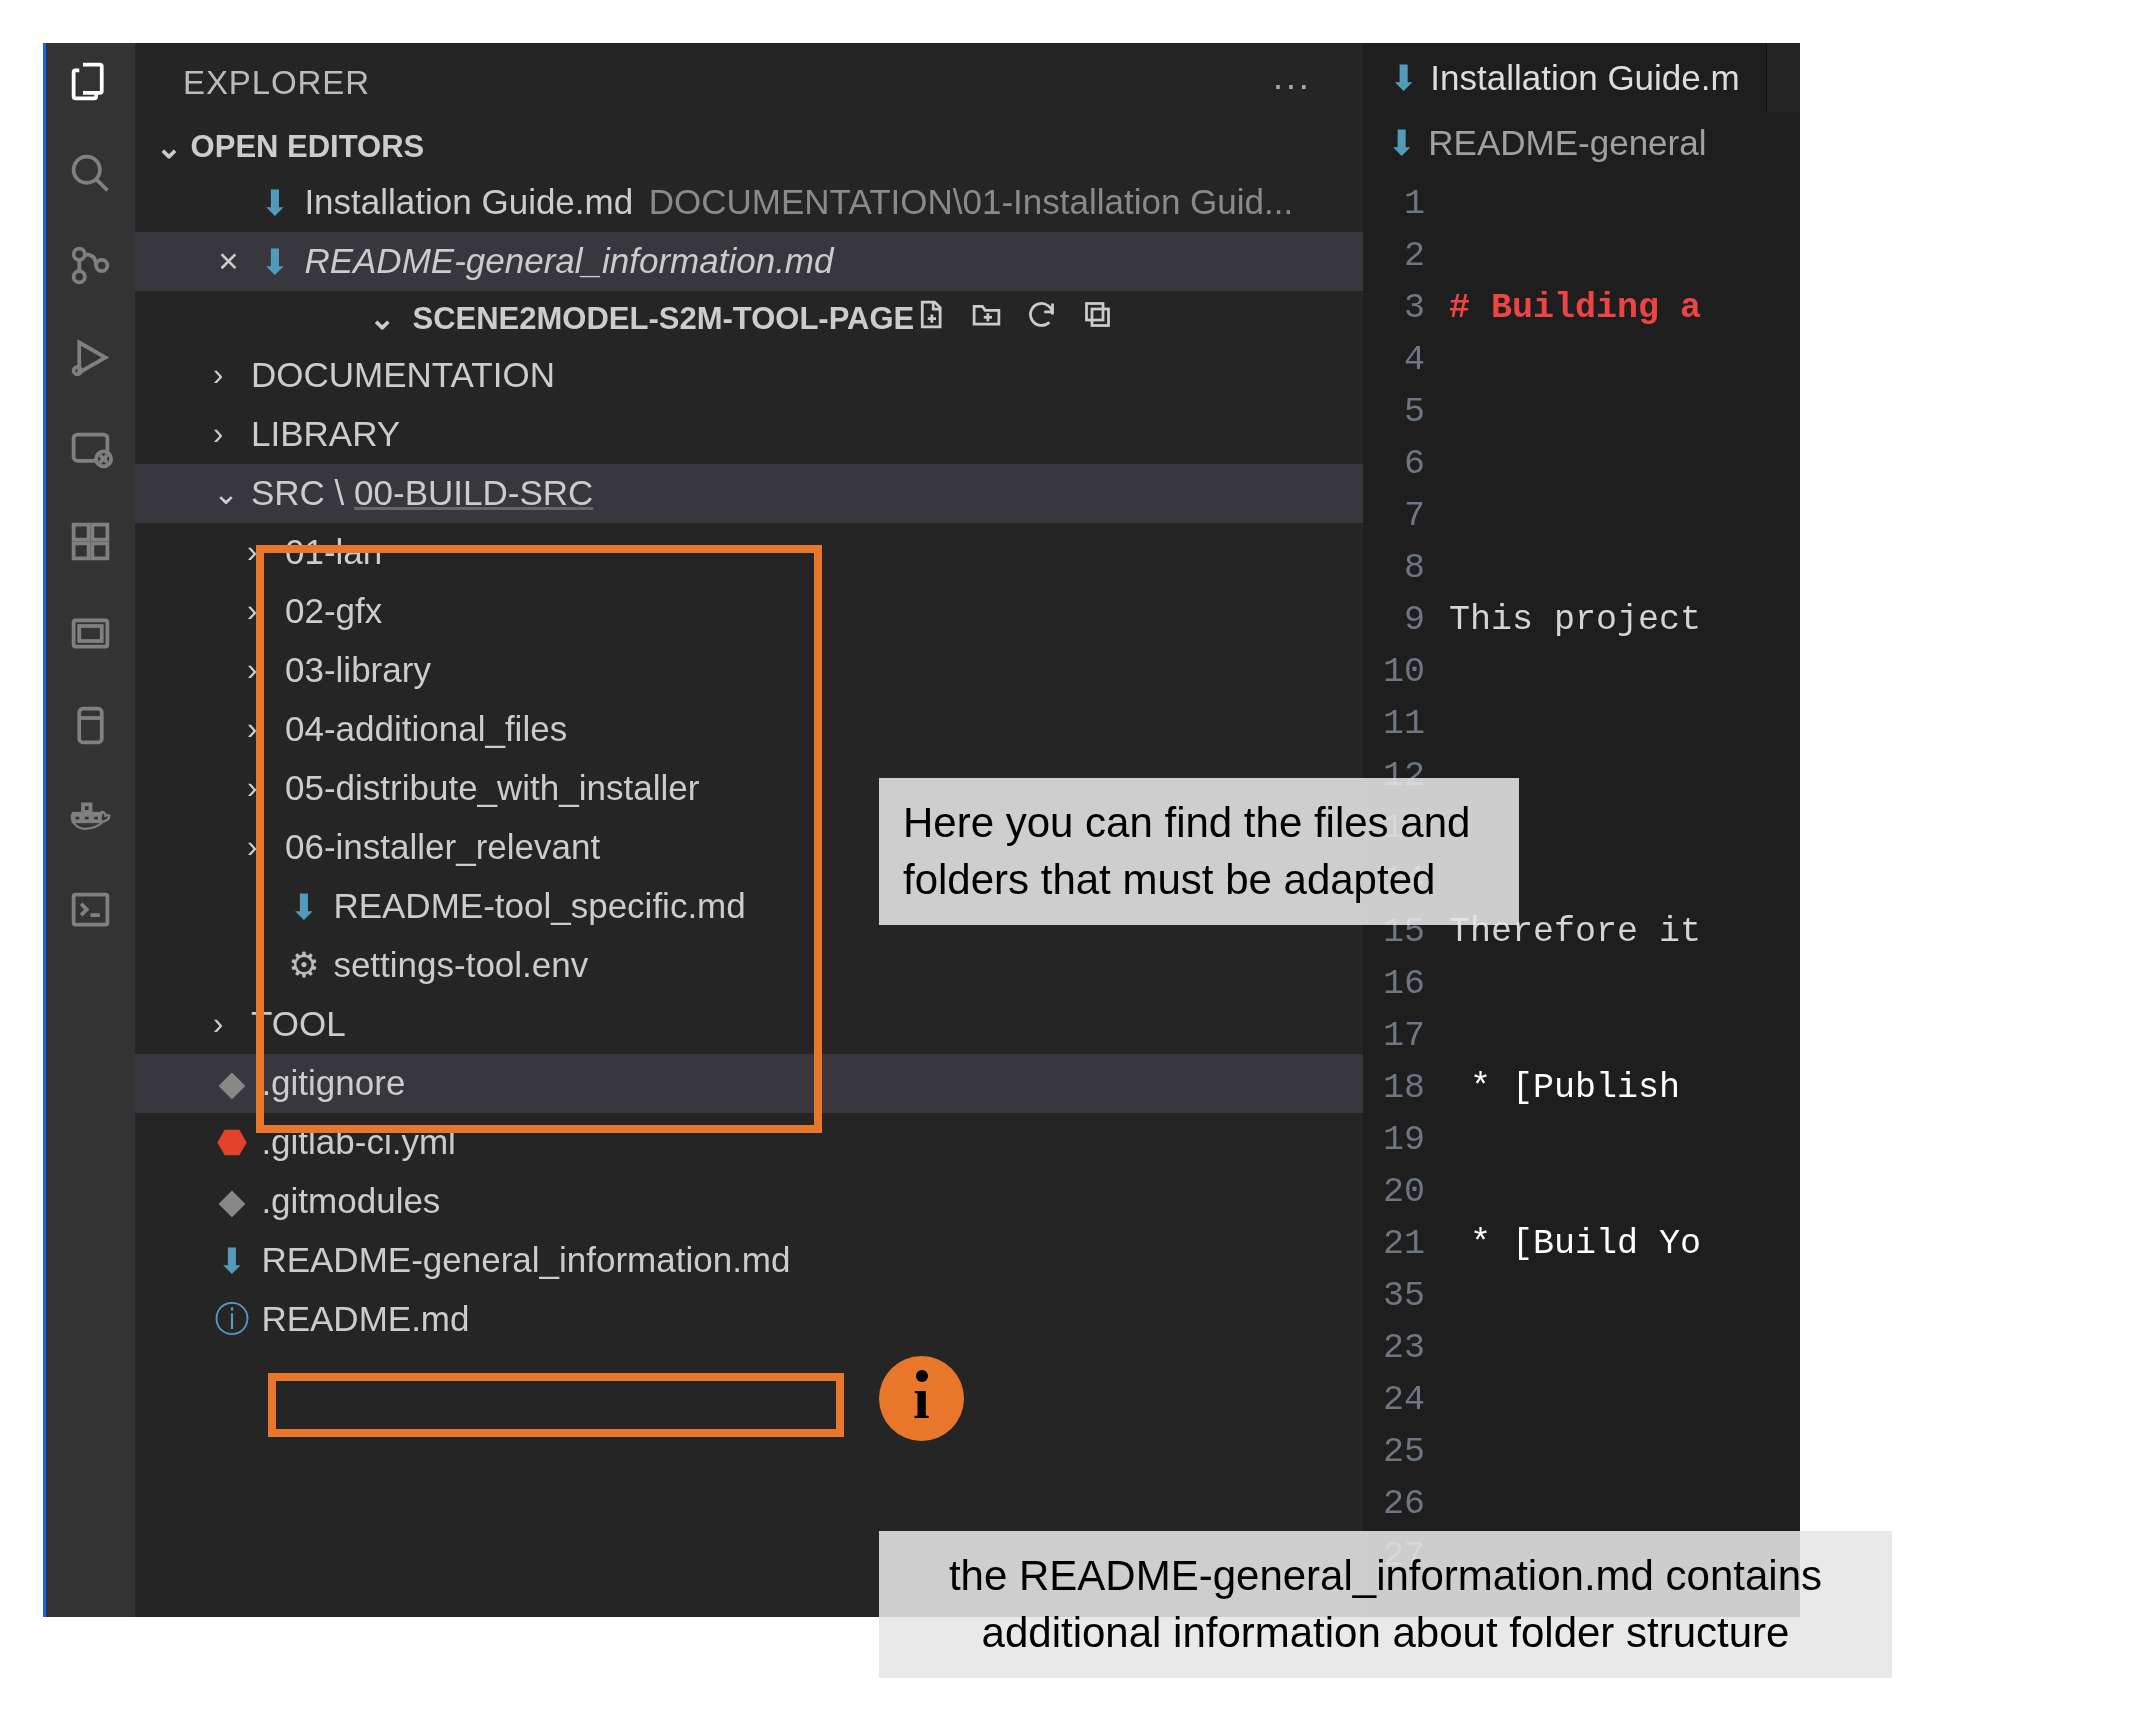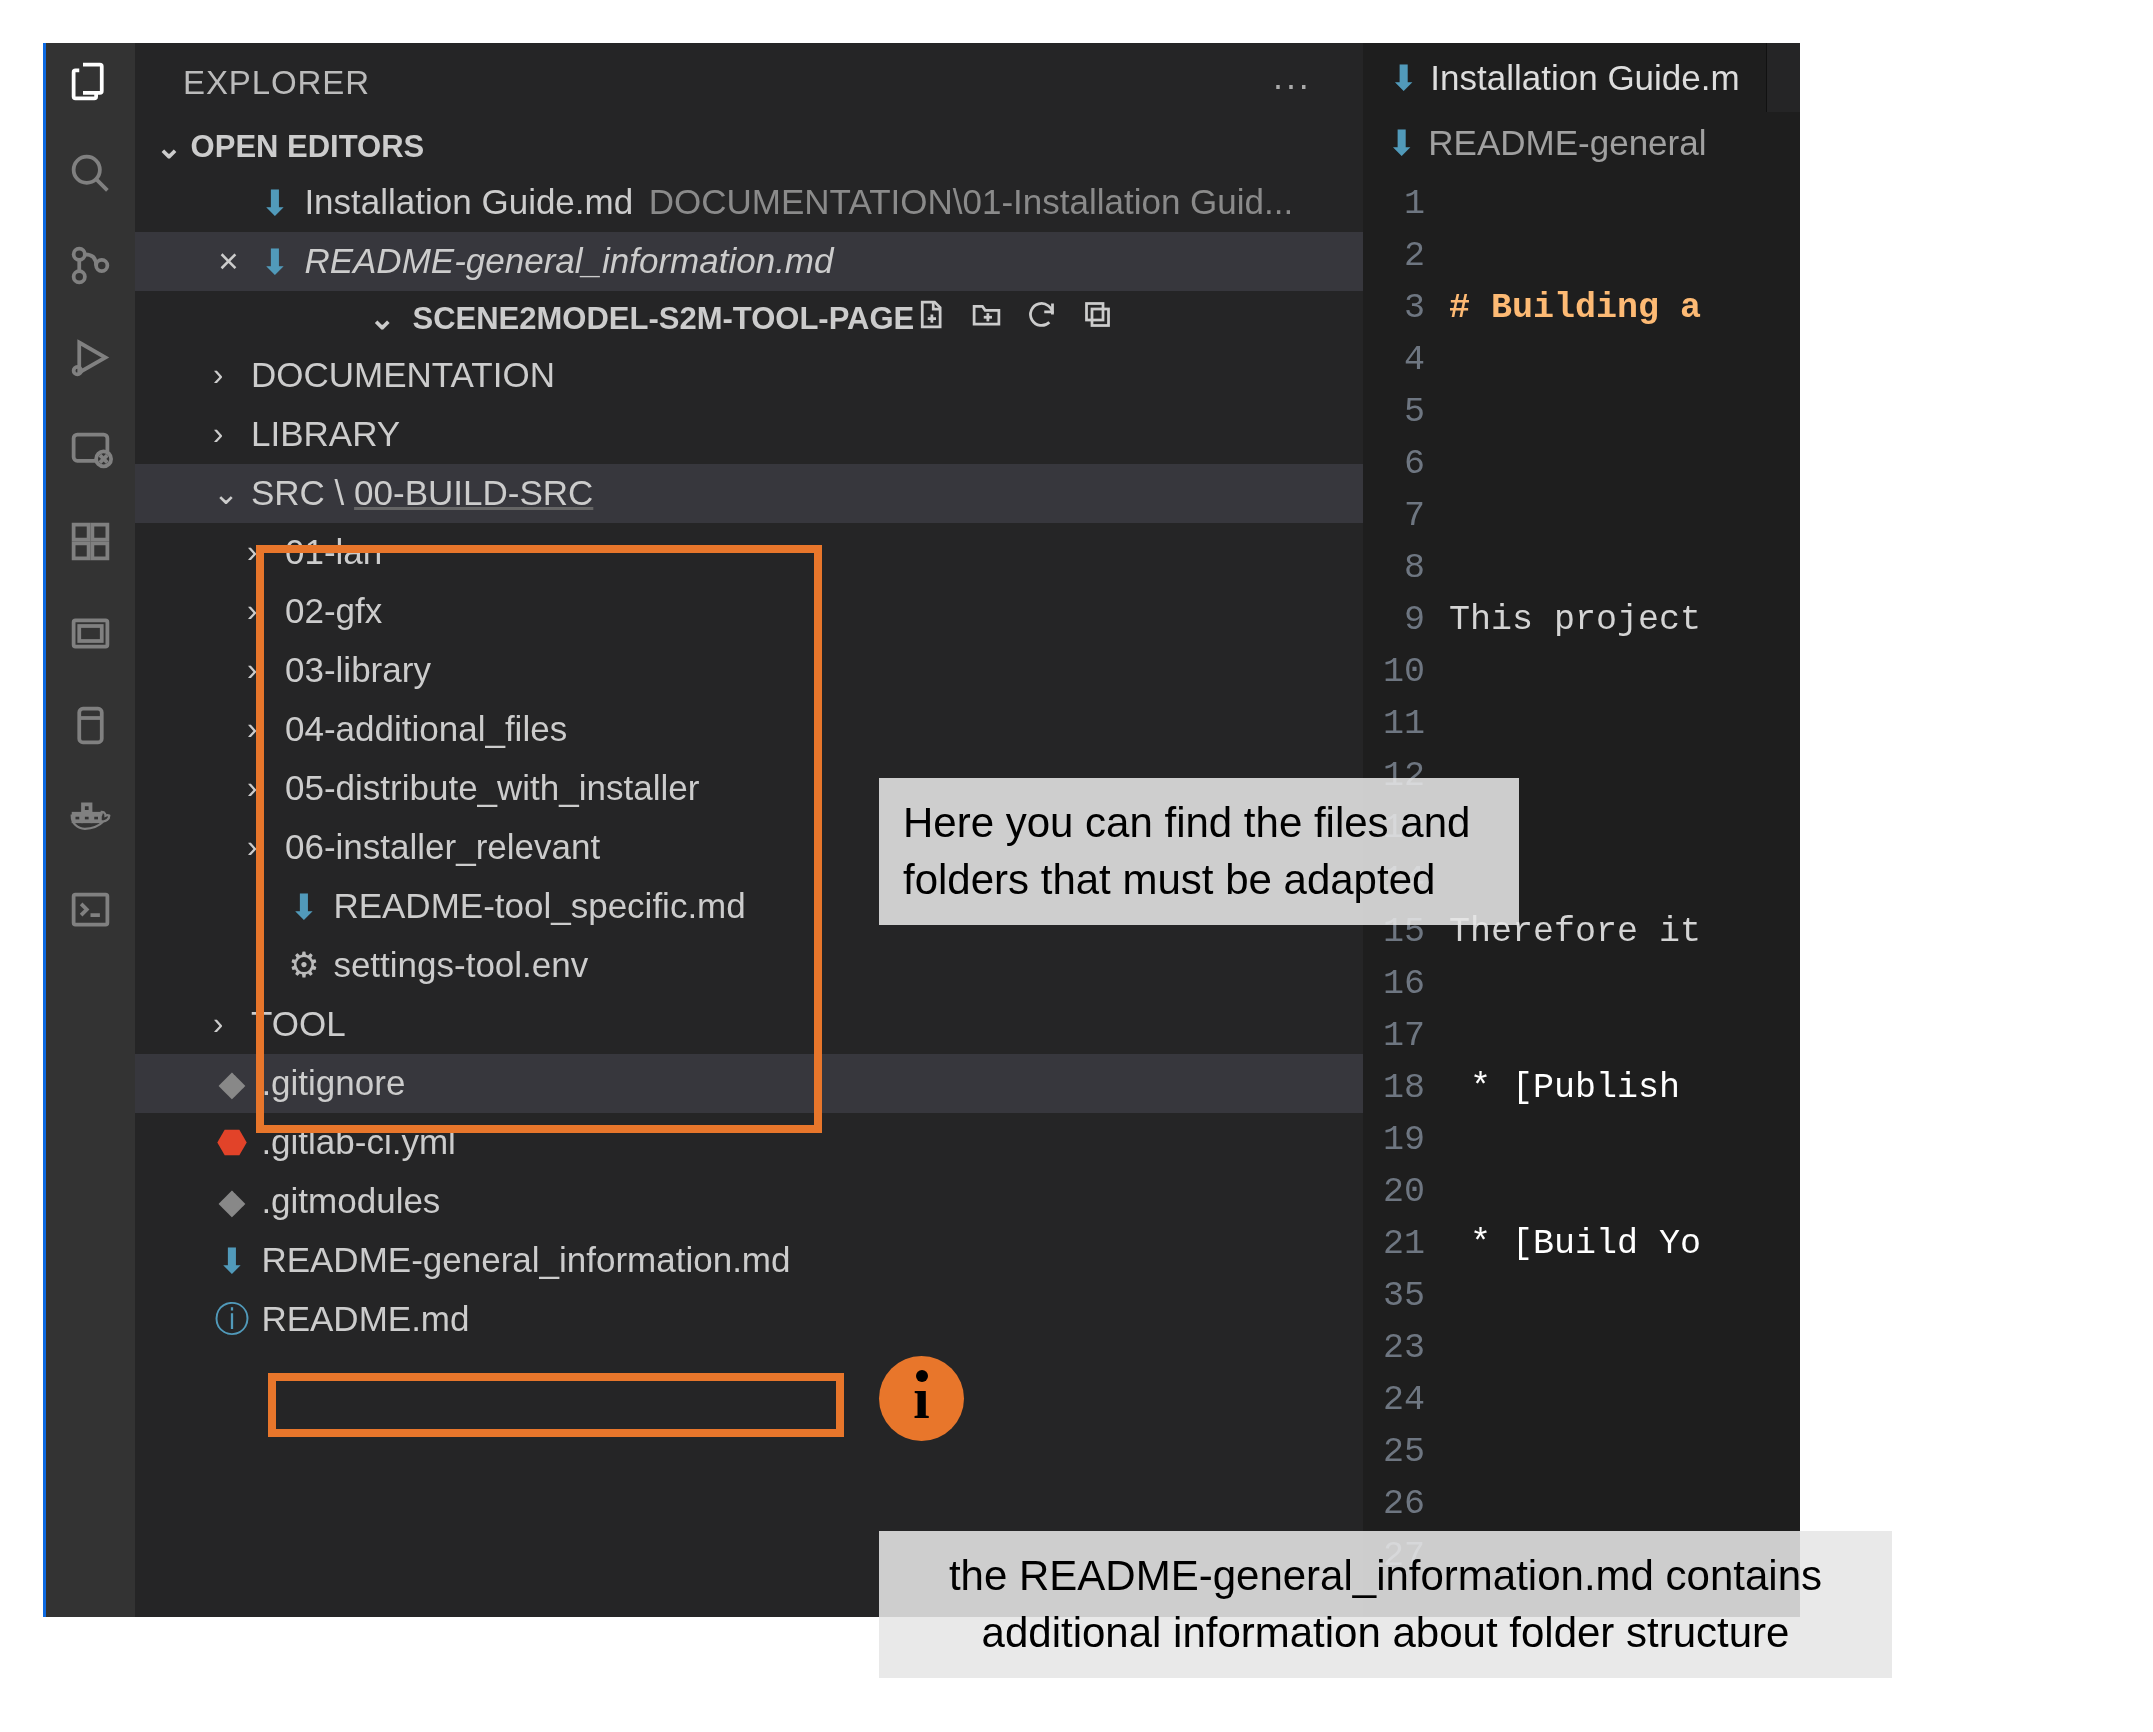--- a/index.html
+++ b/index.html
@@ -147,21 +147,21 @@
   }
   .gutter div { height:52px; }
   .code {
     flex:1;
     color:#d4d4d4;
     padding-top:5.2px;
     white-space: pre;
     overflow:hidden;
   }
   .code div { height:52px; }
-  .c-blue  { color:#fdba74; font-weight:700;margin-top:29px; }
+  .c-blue  { color:#ef4444; font-weight:700;margin-top:29px; }
   .c-teal  { color:#ffffff; }
   .c-white { color:#d4d4d4; }
 
   
   .highlight-box {
     position:absolute;
     border: 8.6px solid #e8762b;
     background: transparent;
     pointer-events:none;
   }

